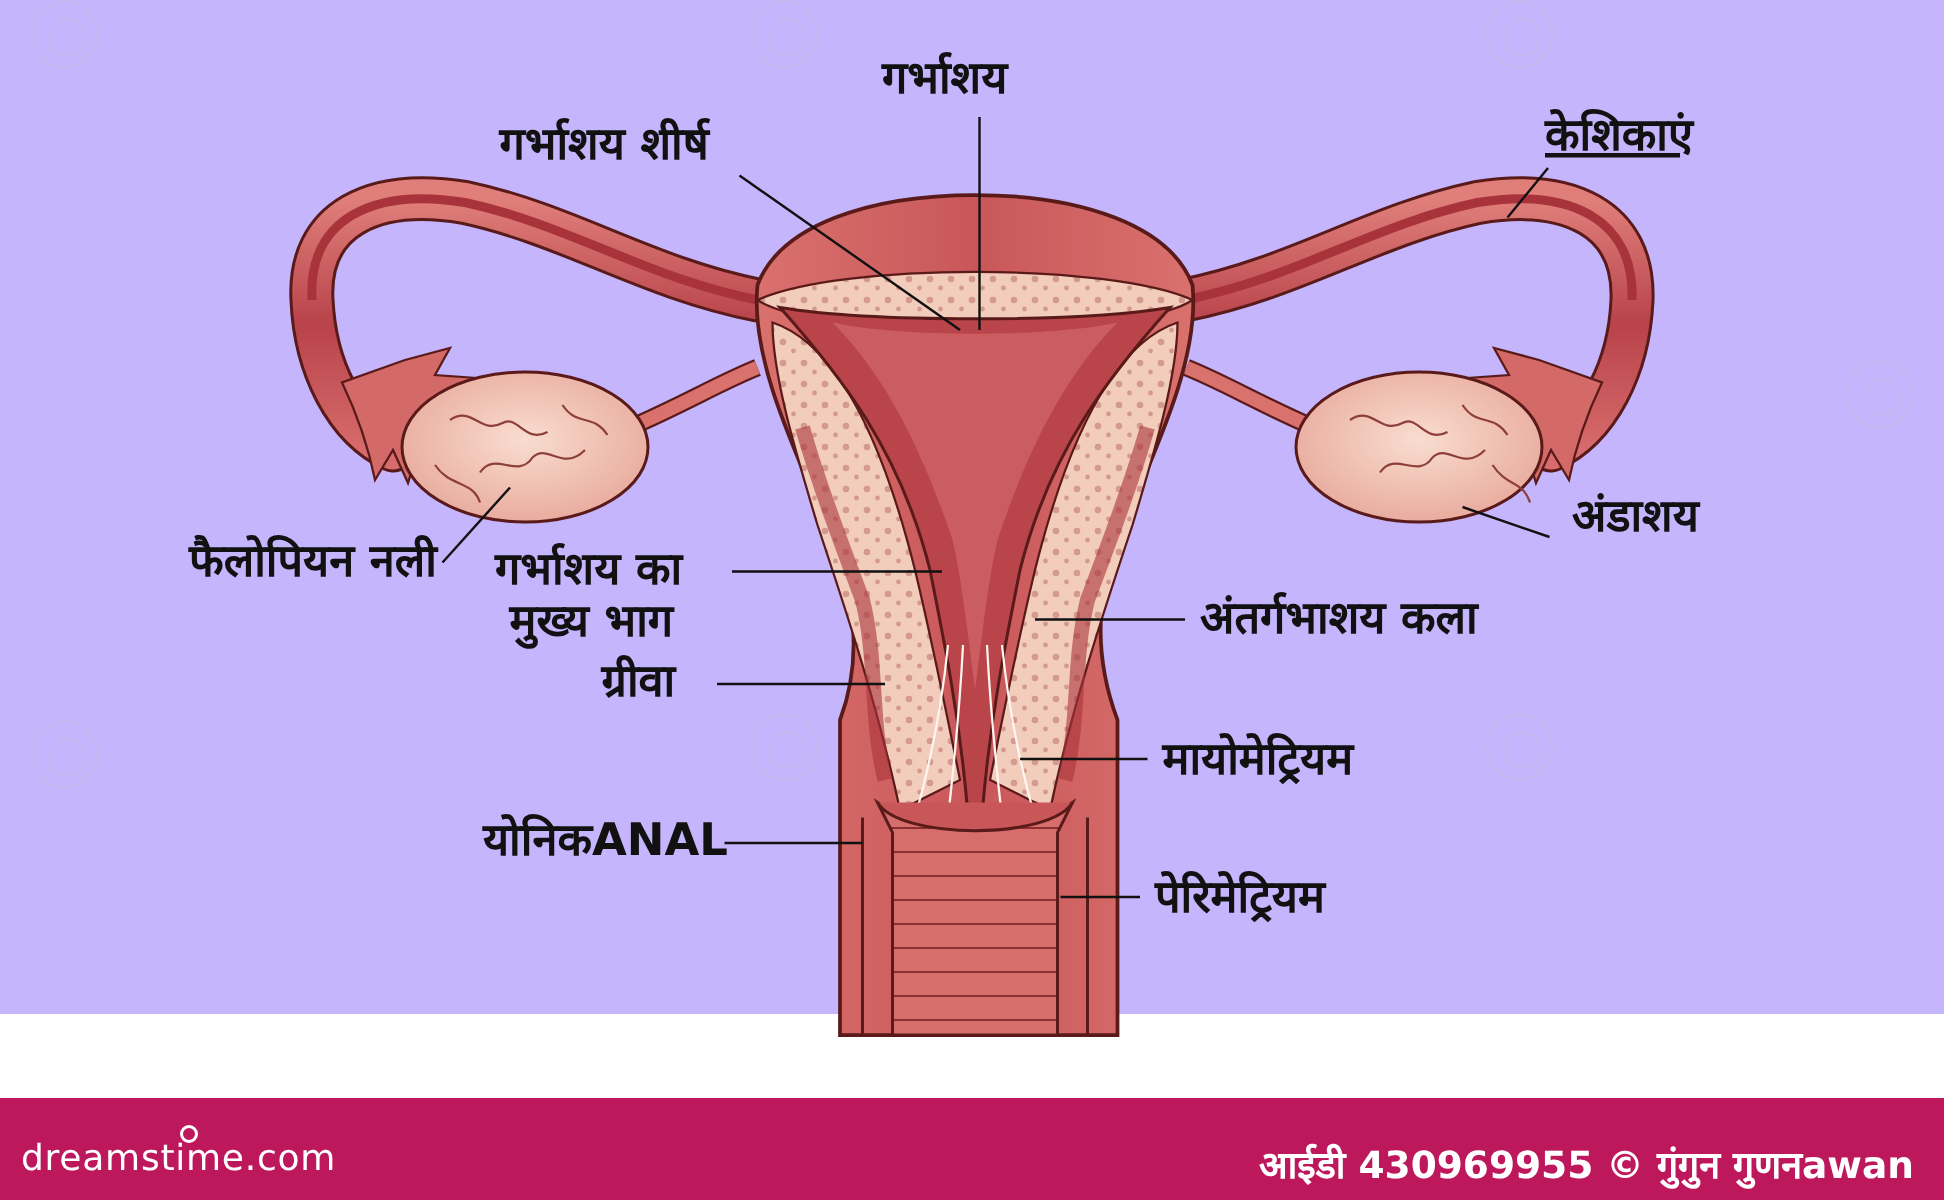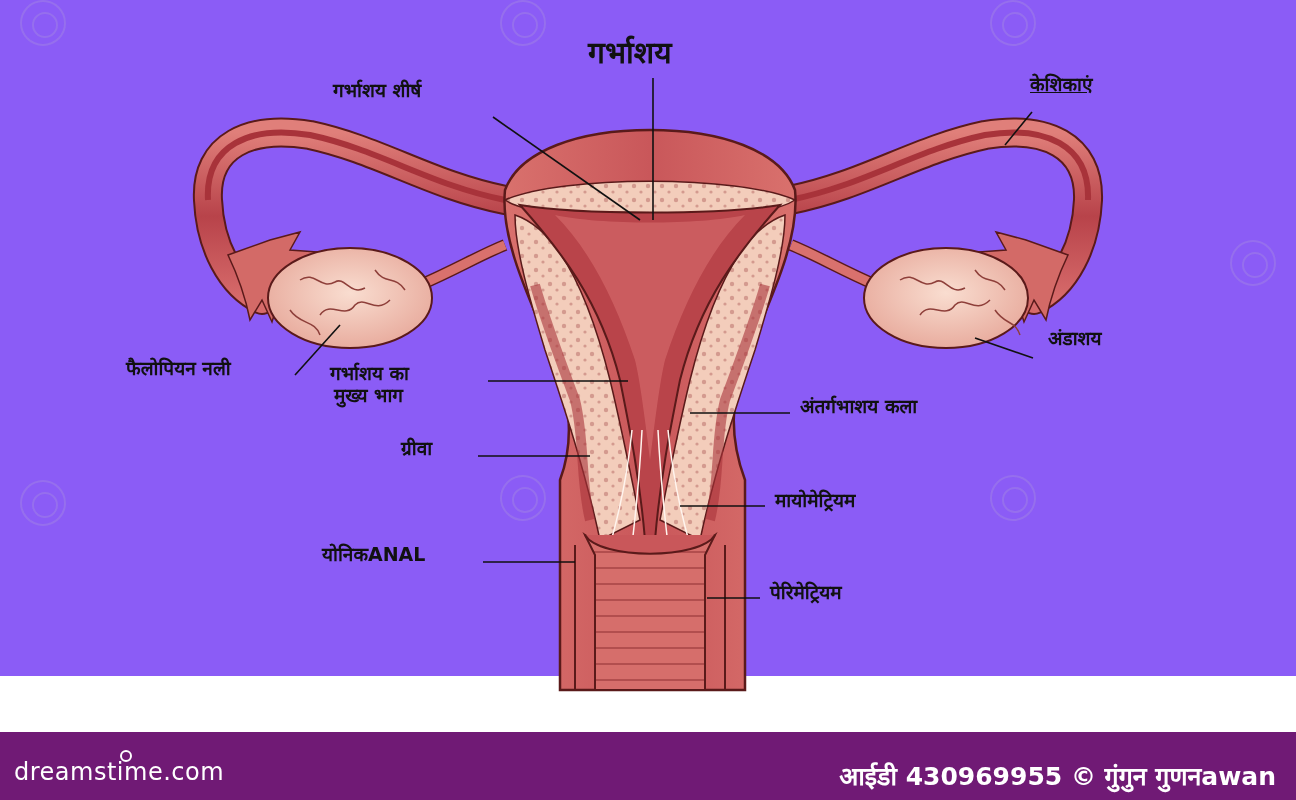--- a/index.html
+++ b/index.html
@@ -1,28 +1,28 @@
 <!DOCTYPE html>
 <html><head>
   <meta charset="utf-8">
   <style>
     * { margin: 0; padding: 0; box-sizing: border-box; }
     html, body { width: 1296px; height: 800px; overflow: hidden; background: #ffffff; }
     body { position: relative; font-family: "DejaVu Sans", "Liberation Sans", sans-serif; }
-    .canvas { position: absolute; left: 0; top: 0; width: 1296px; height: 676px; background: #8b5cf6; }
+    .canvas { position: absolute; left: 0; top: 0; width: 1296px; height: 676px; background: #c4b5fd; }
     .art { position: absolute; left: 0; top: 0; }
     .label {
-      position: absolute; color: #111; font-weight: bold; font-size: 19px; line-height: 1.15;
+      position: absolute; color: #111; font-weight: bold; font-size: 30px; line-height: 1.15;
       white-space: nowrap; letter-spacing: 0px;
     }
     .label.title { font-size: 30px; }
     .label.right-align { text-align: right; }
     .footer {
       position: absolute; left: 0; top: 732px; width: 1296px; height: 68px;
-      background: #701a75; color: #fff;
+      background: #be185d; color: #fff;
     }
     .brand {
       position: absolute; left: 14px; top: 26px; font-size: 24px; font-weight: normal;
       font-family: "DejaVu Sans", sans-serif; letter-spacing: 0.5px; color: #fff;
     }
     .brand-swirl {
       position: absolute; left: 120px; top: 18px; width: 12px; height: 12px;
       border: 2px solid #fff; border-radius: 50%;
     }
     .credit {

